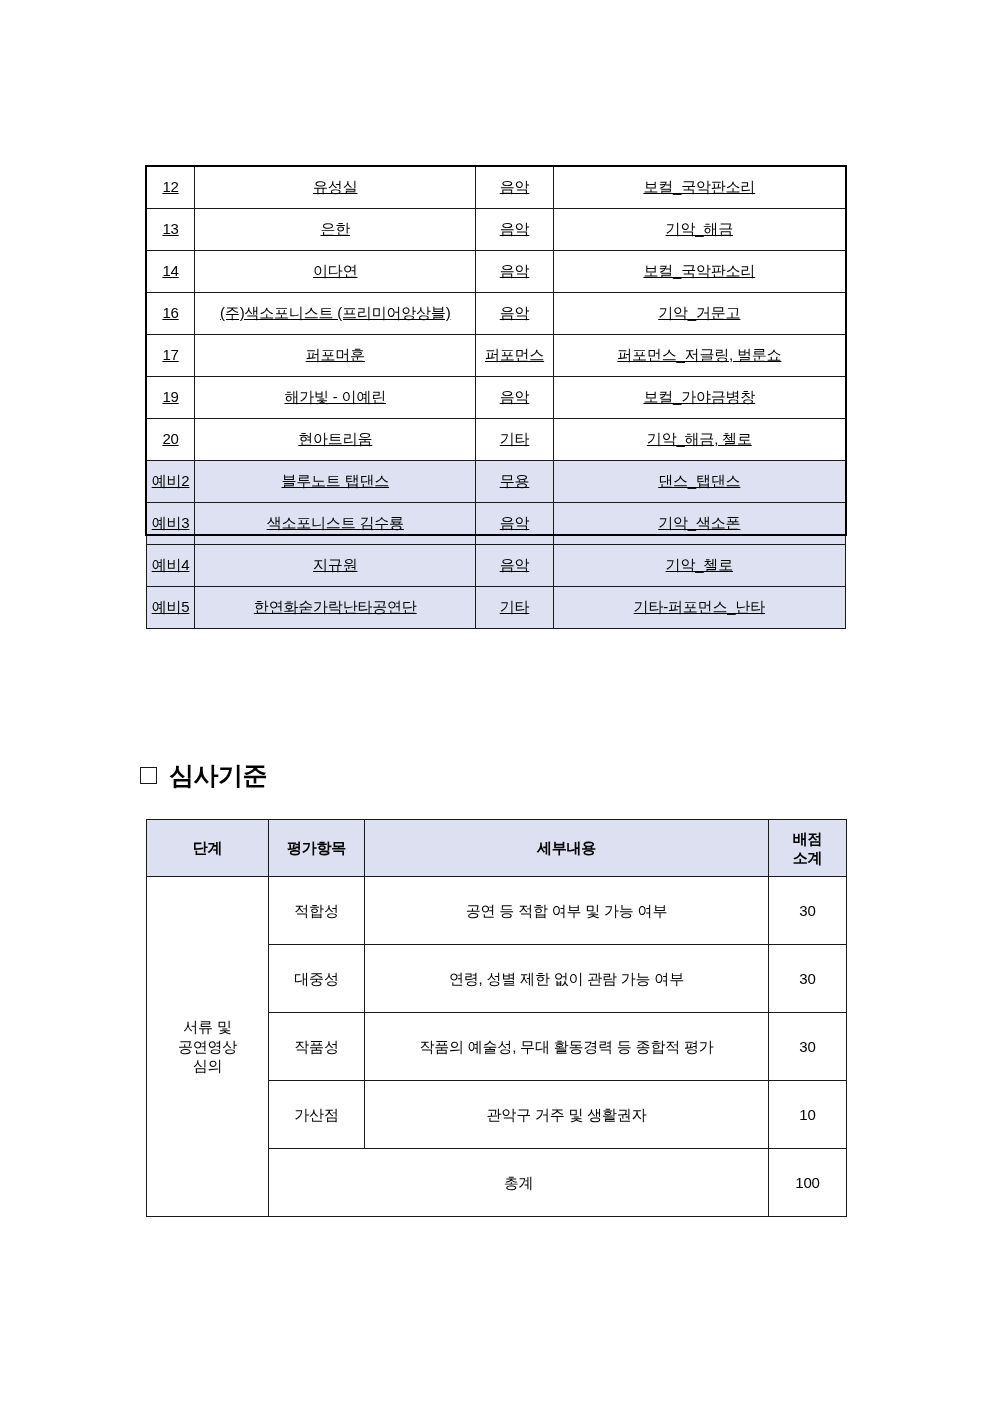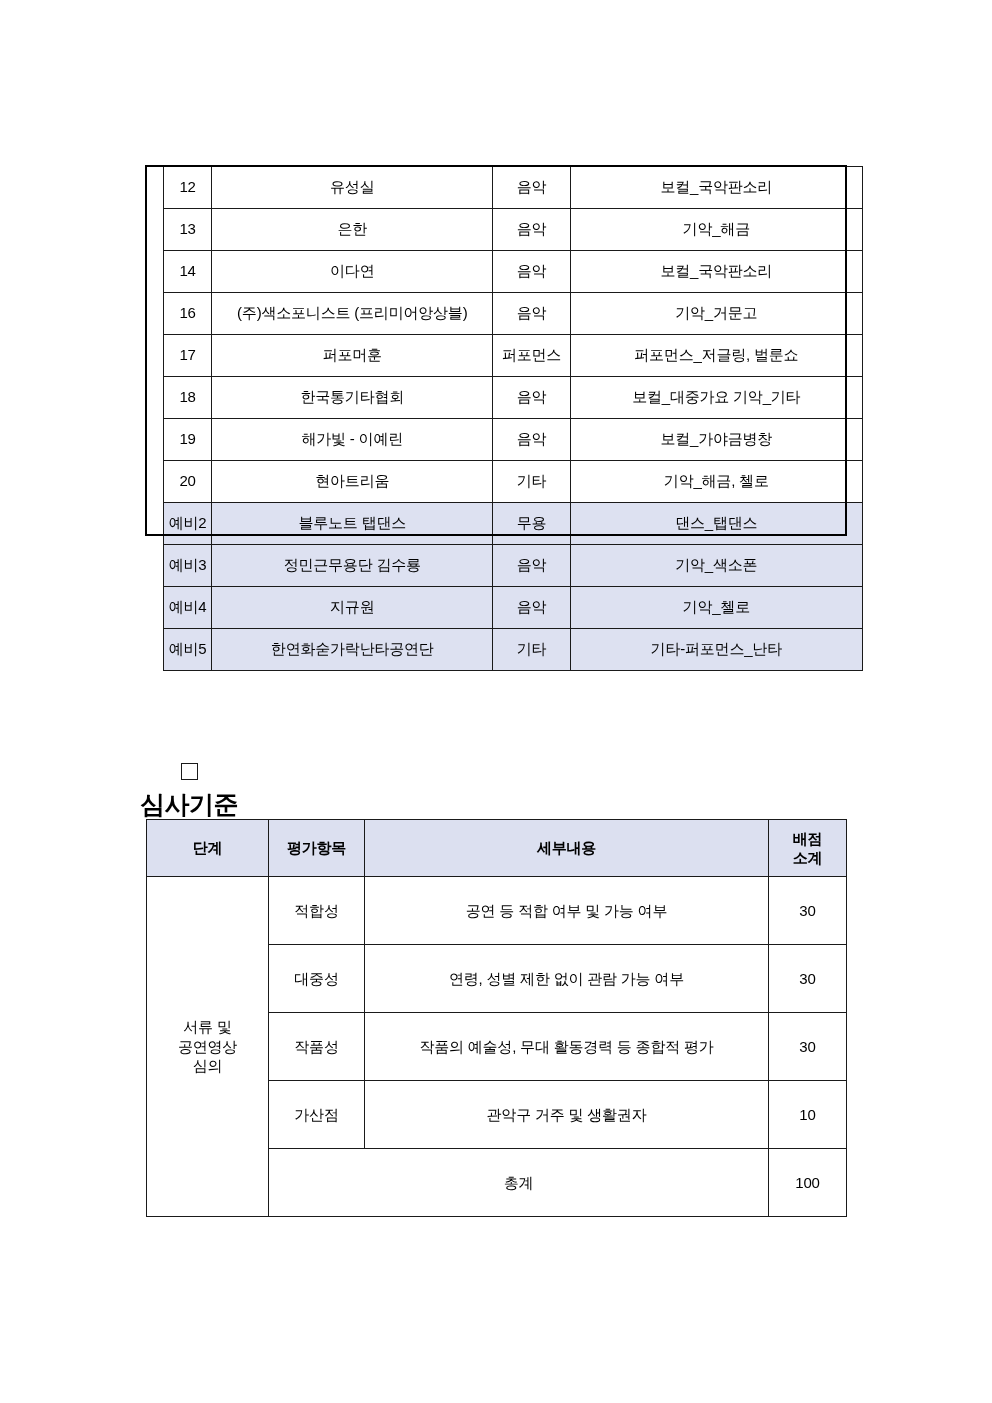--- a/index.html
+++ b/index.html
@@ -19,23 +19,24 @@
 
   .page {
     position: relative;
     width: 992px;
     height: 1403px;
   }
 
   
   .applicants-wrap {
     position: absolute;
-    left: 163px;
+    left: 146px;
     top: 166px;
     width: 632px;
+    text-decoration: underline;
   }
 
   table.grid {
     border-collapse: collapse;
     table-layout: fixed;
     width: 700px;
   }
 
   table.grid td,
   table.grid th {
@@ -71,21 +72,20 @@
   }
 
   
   .section-heading {
     position: absolute;
     left: 140px;
     top: 763px;
     display: flex;
     align-items: center;
     gap: 12px;
-    flex-direction: column;
   }
   .checkbox-glyph {
     width: 17px;
     height: 17px;
     border: 1.8px solid #1a1a1a;
     box-sizing: border-box;
     display: inline-block;
   }
   .heading-text {
     font-size: 25px;
@@ -182,46 +182,40 @@
             <td>음악</td>
             <td>기악_거문고</td>
           </tr>
           <tr class="main-row">
             <td>17</td>
             <td>퍼포머훈</td>
             <td>퍼포먼스</td>
             <td>퍼포먼스_저글링, 벌룬쇼</td>
           </tr>
           <tr class="main-row">
-            <td>18</td>
-            <td>한국통기타협회</td>
-            <td>음악</td>
-            <td>보컬_대중가요 기악_기타</td>
-          </tr>
-          <tr class="main-row">
             <td>19</td>
             <td>해가빛 - 이예린</td>
             <td>음악</td>
             <td>보컬_가야금병창</td>
           </tr>
           <tr class="main-row">
             <td>20</td>
             <td>현아트리움</td>
             <td>기타</td>
             <td>기악_해금, 첼로</td>
           </tr>
           <tr class="spare-row">
             <td>예비2</td>
             <td>블루노트 탭댄스</td>
             <td>무용</td>
             <td>댄스_탭댄스</td>
           </tr>
           <tr class="spare-row">
             <td>예비3</td>
-            <td>정민근무용단 김수룡</td>
+            <td>색소포니스트 김수룡</td>
             <td>음악</td>
             <td>기악_색소폰</td>
           </tr>
           <tr class="spare-row">
             <td>예비4</td>
             <td>지규원</td>
             <td>음악</td>
             <td>기악_첼로</td>
           </tr>
           <tr class="spare-row">

